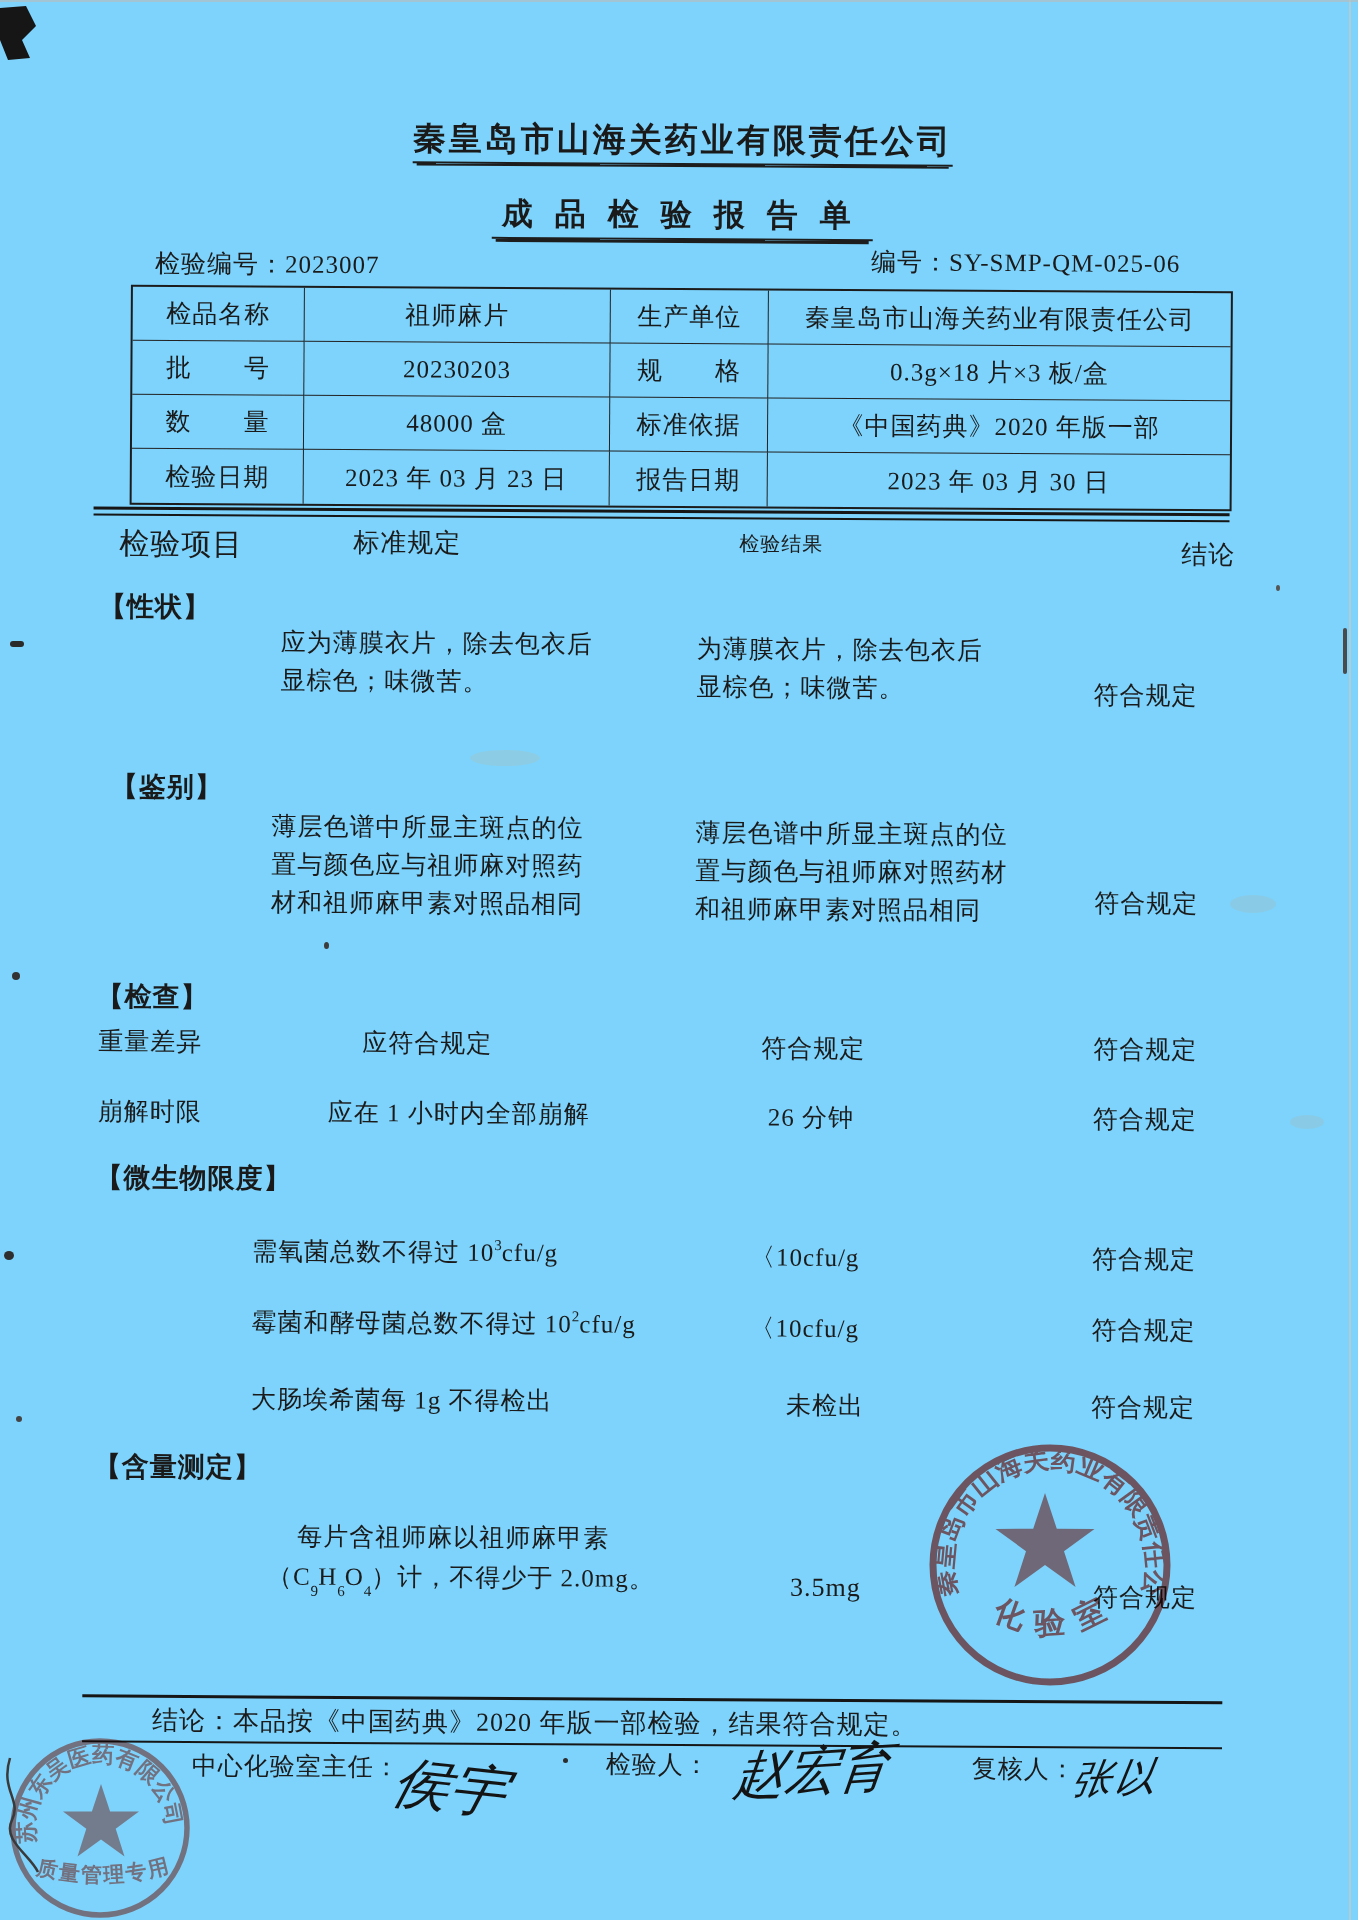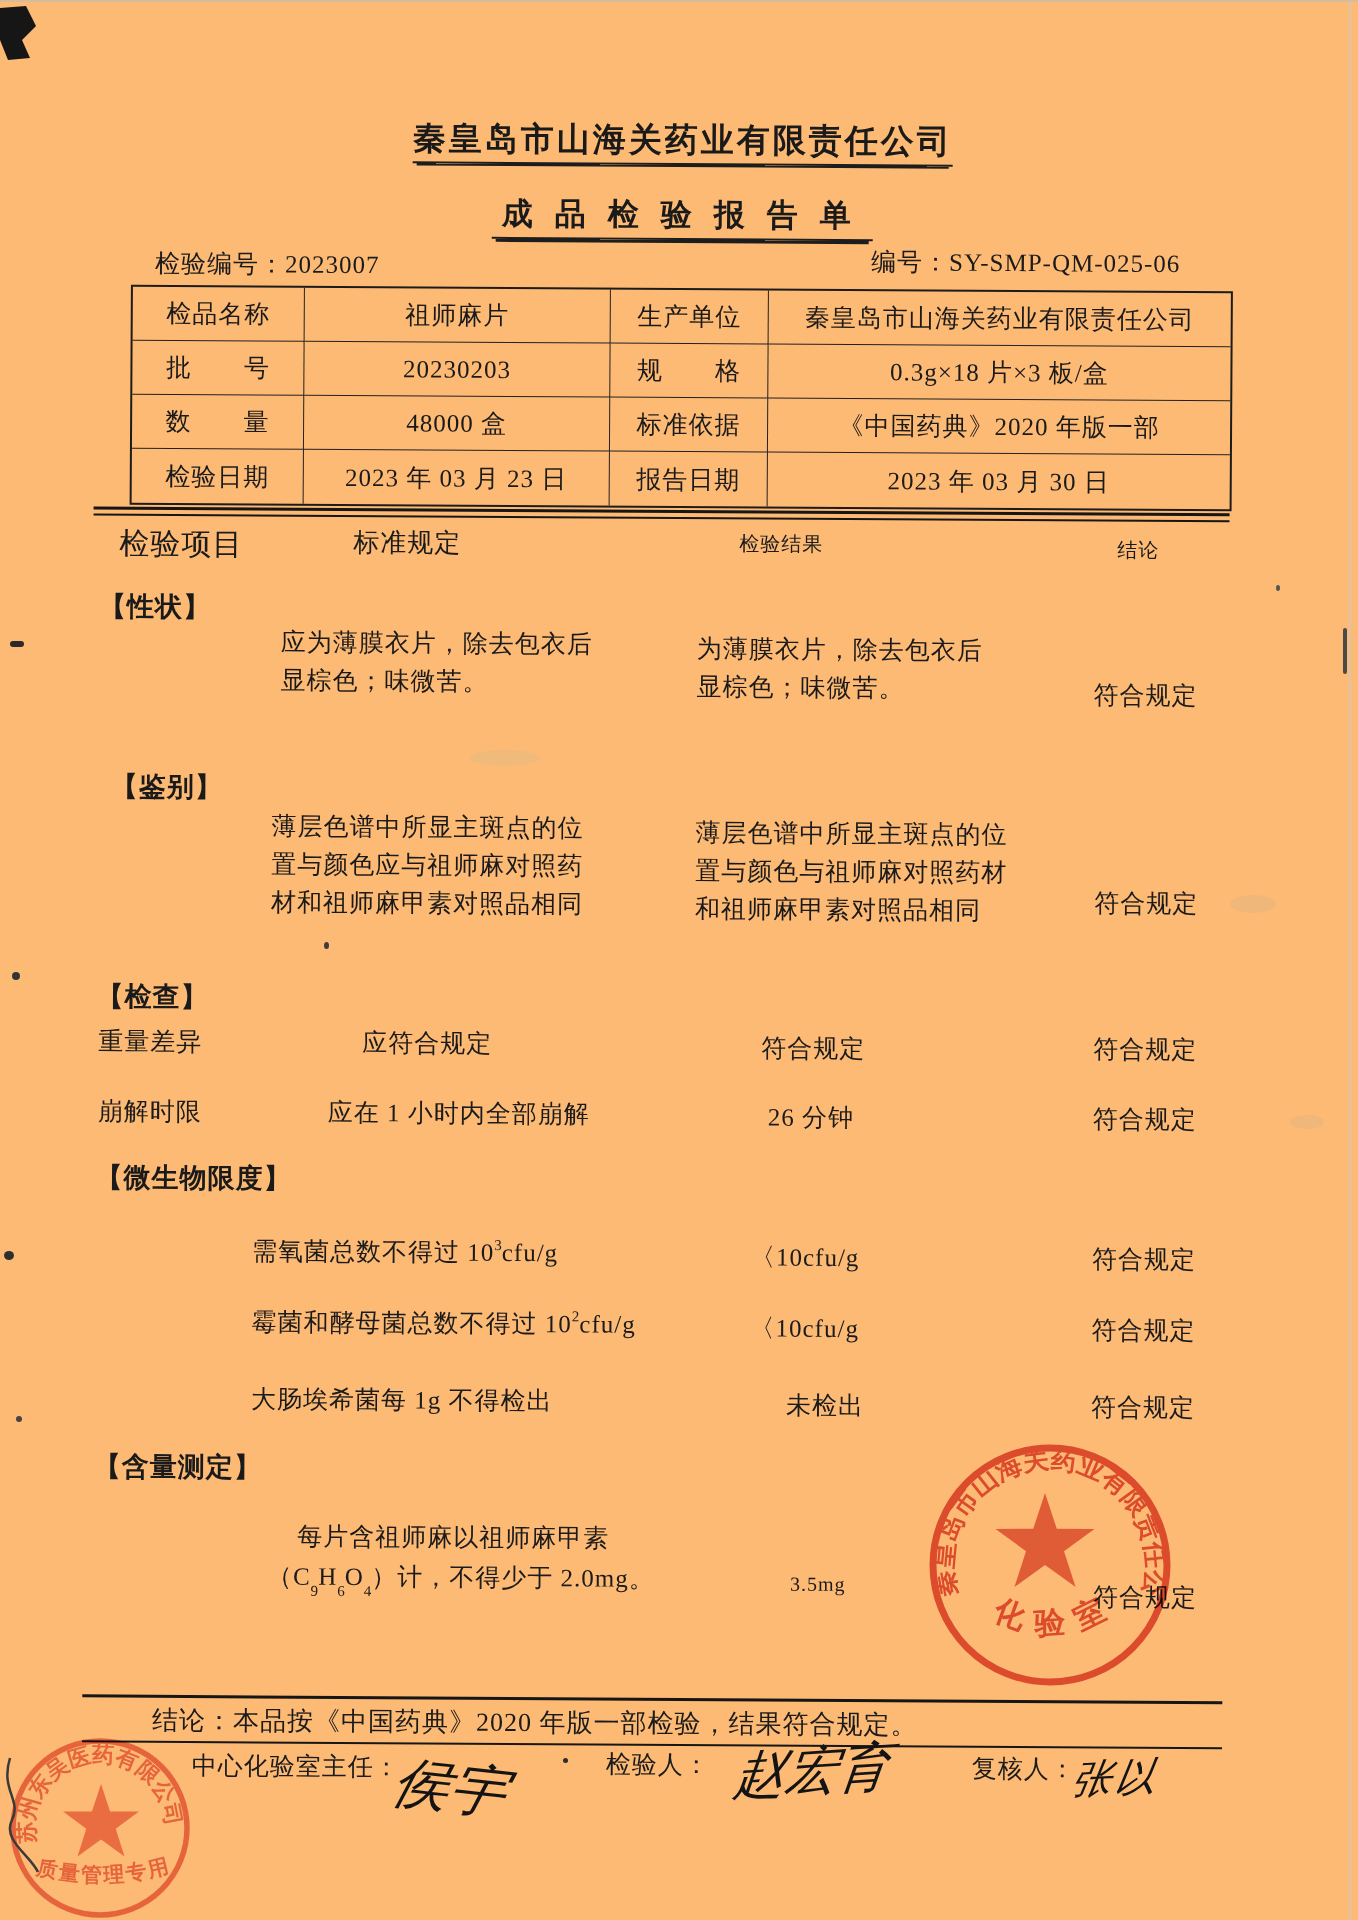--- a/index.html
+++ b/index.html
@@ -3,21 +3,21 @@
 <meta charset="utf-8">
 <style>
   html,body{margin:0;padding:0;}
   body{
     width:1358px;height:1920px;
     background:#e8e8e4;
     font-family:"Liberation Serif","DejaVu Serif",serif;
   }
   #page{
     position:relative;width:1358px;height:1920px;overflow:hidden;
-    background:#fdba74;color:#1a1a1a;text-decoration:underline;
+    background:#7dd3fc;color:#1a1a1a;text-decoration:underline;
   }
   .doc{position:absolute;inset:0;transform:rotate(0.35deg);transform-origin:50% 40%;}
   .abs{position:absolute;white-space:nowrap;}
   .t{font-size:25px;color:#1b1b1b;letter-spacing:1px;}
   .center{left:50%;transform:translateX(-50%);}
   .title1{
     font-size:33px;font-weight:700;letter-spacing:3px;
     border-bottom:2px solid #1d1d1d;padding-bottom:5px;
     box-shadow:0 6px 0 -4px #1d1d1d;
   }
@@ -94,21 +94,21 @@
       <div class="cell last-row">报告日期</div>
       <div class="cell last-col last-row">2023 年 03 月 30 日</div>
     </div>
 
     <div class="rule" style="left:92px;top:510px;width:1136px;height:3px;"></div>
     <div class="rule" style="left:92px;top:517px;width:1136px;height:1.5px;"></div>
 
     <div class="abs t" style="left:118px;top:527px;font-size:30px;">检验项目</div>
     <div class="abs t" style="left:352px;top:527px;font-size:26px;">标准规定</div>
     <div class="abs t" style="left:738px;top:530px;font-size:20px;">检验结果</div>
-    <div class="abs t" style="left:1116px;top:534px;font-size:20px;">结论</div>
+    <div class="abs t" style="left:1180px;top:534px;font-size:26px;">结论</div>
 
     <div class="abs sec-title" style="left:98px;top:592px;">【性状】</div>
     <div class="abs lines" style="left:280px;top:626px;">
       <div>应为薄膜衣片，除去包衣后</div>
       <div>显棕色；味微苦。</div>
     </div>
     <div class="abs lines" style="left:696px;top:630px;">
       <div>为薄膜衣片，除去包衣后</div>
       <div>显棕色；味微苦。</div>
     </div>
@@ -155,21 +155,21 @@
 
     <div class="abs t" style="left:255px;top:1385px;">大肠埃希菌每 1g 不得检出</div>
     <div class="abs t" style="left:790px;top:1388px;">未检出</div>
     <div class="abs t" style="left:1095px;top:1388px;">符合规定</div>
 
     <div class="abs sec-title" style="left:98px;top:1452px;">【含量测定】</div>
     <div class="abs t" style="left:302px;top:1522px;">每片含祖师麻以祖师麻甲素</div>
     <div class="abs t" style="left:272px;top:1562px;">
       <span>（C</span><sub>9</sub><span>H</span><sub>6</sub><span>O</span><sub>4</sub><span>）计，不得少于 2.0mg。</span>
     </div>
-    <div class="abs t" style="left:795px;top:1572px;font-size:20px;">3.5mg</div>
+    <div class="abs t" style="left:795px;top:1572px;font-size:26px;">3.5mg</div>
     <div class="abs t" style="left:1098px;top:1578px;">符合规定</div>
 
     <div class="rule" style="left:88px;top:1698px;width:1140px;height:2.5px;"></div>
     <div class="abs t" style="left:158px;top:1706px;font-size:26px;">结论：本品按《中国药典》2020 年版一部检验，结果符合规定。</div>
     <div class="rule" style="left:88px;top:1744px;width:1140px;height:2px;"></div>
 
     <div class="abs t" style="left:198px;top:1752px;">中心化验室主任：</div>
     <div class="abs sig" style="left:400px;top:1752px;font-size:56px;transform:rotate(6deg) skewX(-8deg);">侯宇</div>
 
     <div class="abs t" style="left:612px;top:1748px;">检验人：</div>

